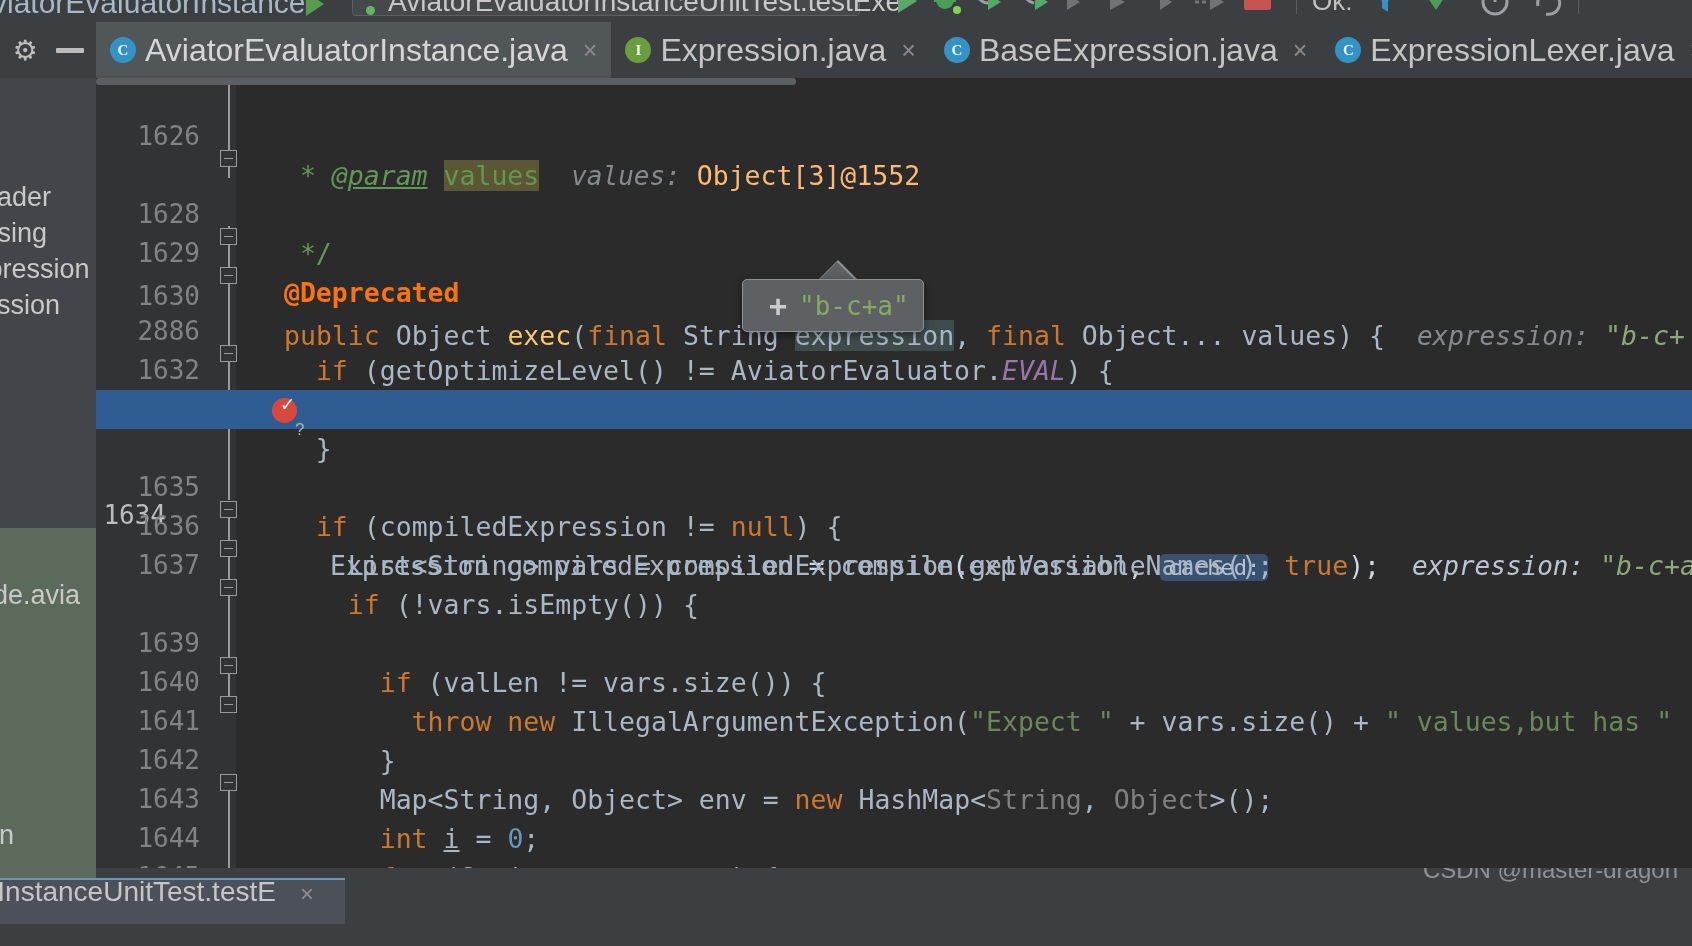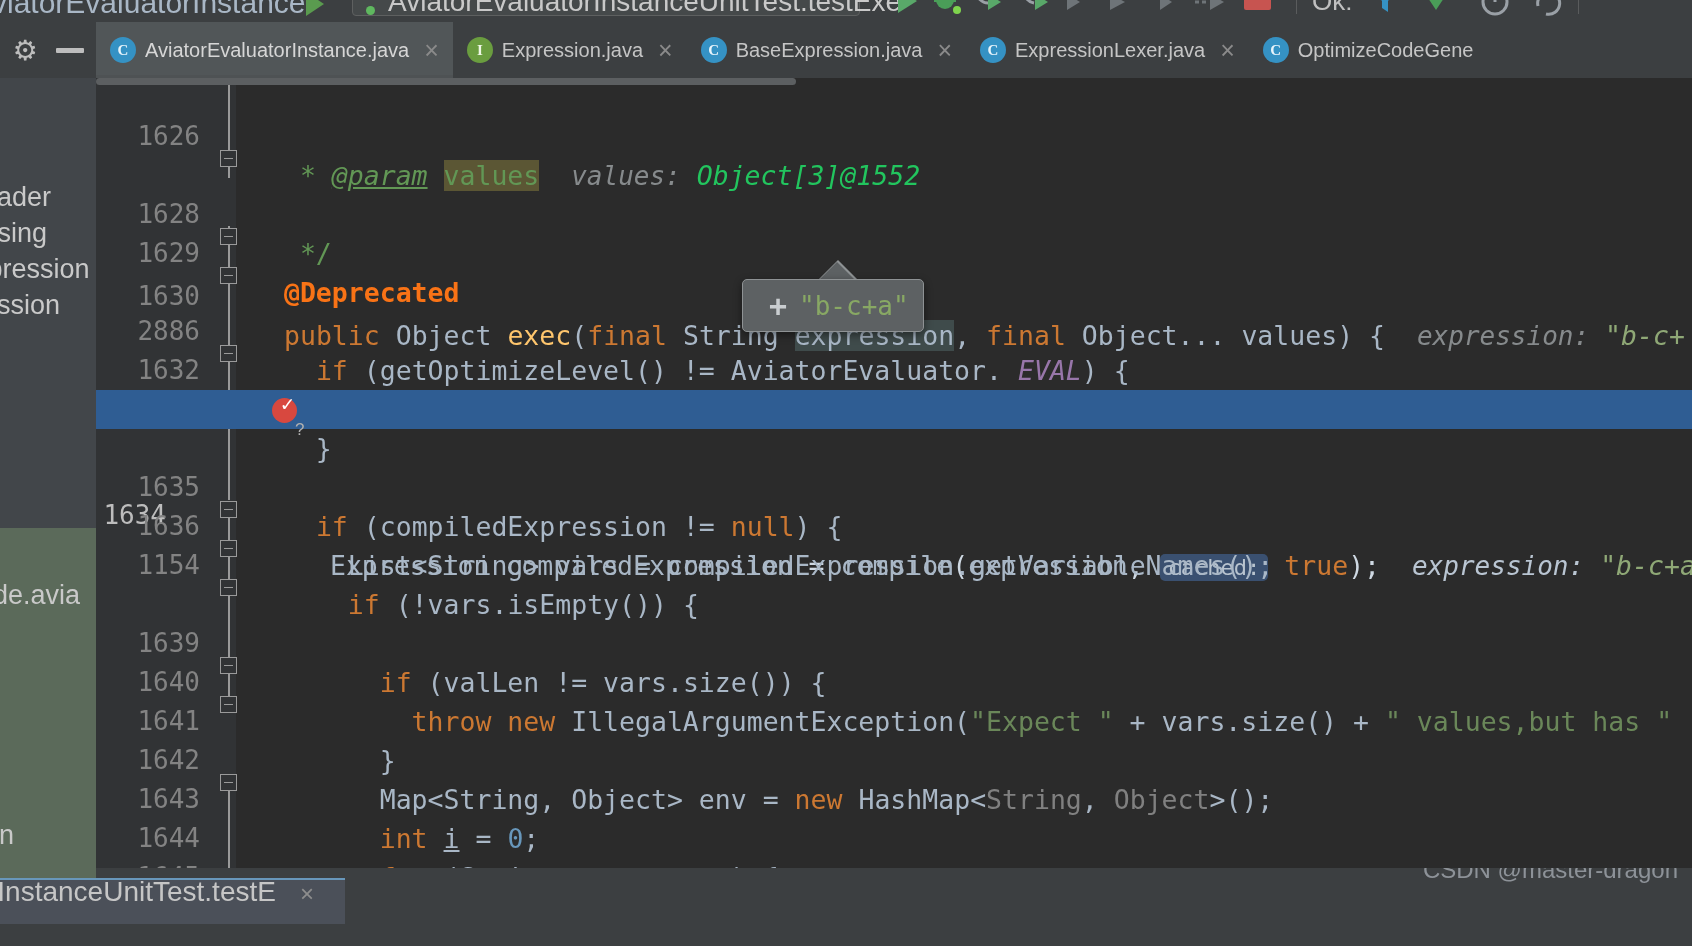--- a/index.html
+++ b/index.html
@@ -76,21 +76,21 @@
   .tab-ico{
     width:26px; height:26px; border-radius:50%;
     display:flex; align-items:center; justify-content:center;
     font-size:15px; font-weight:bold; color:#1c1c1c;
     font-family:"Liberation Serif", serif;
     flex:none;
   }
   .ico-class{ background:#3592c4; color:#e8f4fb; }
   .ico-interface{ background:#6a9d3f; color:#eef6e4; }
   .tab-label{
-    font-size:20px; color:#c5c5c5;
+    font-size:32px; color:#c5c5c5;
     font-family:"Liberation Sans", sans-serif;
   }
   .tab.active .tab-label{ color:#d6d6d6; }
   .tab-x{
     font-size:25px; color:#8a8a8a; margin-left:6px;
     font-family:"Liberation Sans", sans-serif;
   }
 
   
   .leftpanel{
@@ -141,21 +141,21 @@
   }
 
   
   .kw{ color:#cc7832; }
   .str{ color:#6a8759; }
   .num{ color:#6897bb; }
   .cmt{ color:#629755; }
   .cmt-tag{ color:#629755; text-decoration:underline; font-style:italic; }
   .ident{ color:#a9b7c6; }
   .field{ color:#9876aa; }
-  .stat{ color:#9876aa; font-style:italic;margin-left:16px; }
+  .stat{ color:#9876aa; font-style:italic; }
   .meth{ color:#ffc66d; }
   .anno{ color:#f97316;font-weight:bold; }
   .type{ color:#a9b7c6; }
   .dim{ color:#808080; }
   .hl-param{ background:#3f4b4b; }
   .hl-doc{ background:#5b5634; }
 
   
   .inlay{
     background:#3b3f41; color:#868a8c; border-radius:5px;
@@ -163,21 +163,21 @@
   }
   .row.current .inlay{ background:#3a5070; color:#b9c4cf; }
   .inlay-plain{
     color:#8a8a8a; font-size:22px; background:#3b3f41; border-radius:5px; padding:1px 7px;
   }
   .param-hint{
     color:#868a8c; font-style:italic; font-size:26px;
   }
   .row.current .param-hint{ color:#b9c5d2; }
   .hint-str{ color:#8fa876; font-style:italic; }
-  .hint-num{ color:#22c55e; font-style:italic; }
+  .hint-num{ color:#fdba74; }
 
   
   .fold{
     position:absolute; left:124px; width:17px; height:17px;
     border:1.6px solid #9a9a9a; background:#313335;
   }
   .fold:before{
     content:""; position:absolute; left:3px; top:6.5px; width:9px; height:1.8px; background:#9a9a9a;
   }
   .foldline{
@@ -475,21 +475,21 @@
         <span class="lnum">1635</span>
         <span class="code">   <span class="kw">if</span> (<span class="ident">compiledExpression</span> != <span class="kw">null</span>) {</span>
       </div>
 
       <div class="row" style="top:390px;">
         <span class="lnum">1636</span>
         <span class="code">     <span class="type">List</span>&lt;<span class="type">String</span>&gt; <span class="ident">vars</span> = <span class="ident">compiledExpression</span>.<span class="ident">getVariableNames</span>();</span>
       </div>
 
       <div class="row" style="top:429px;">
-        <span class="lnum">1154</span>
+        <span class="lnum">1637</span>
         <span class="code">     <span class="kw">if</span> (!<span class="ident">vars</span>.<span class="ident">isEmpty</span>()) {</span>
       </div>
 
 
       <div class="row" style="top:507px;">
         <span class="lnum">1639</span>
         <span class="code">       <span class="kw">if</span> (<span class="ident">valLen</span> != <span class="ident">vars</span>.<span class="ident">size</span>()) {</span>
       </div>
 
       <div class="row" style="top:546px;">

